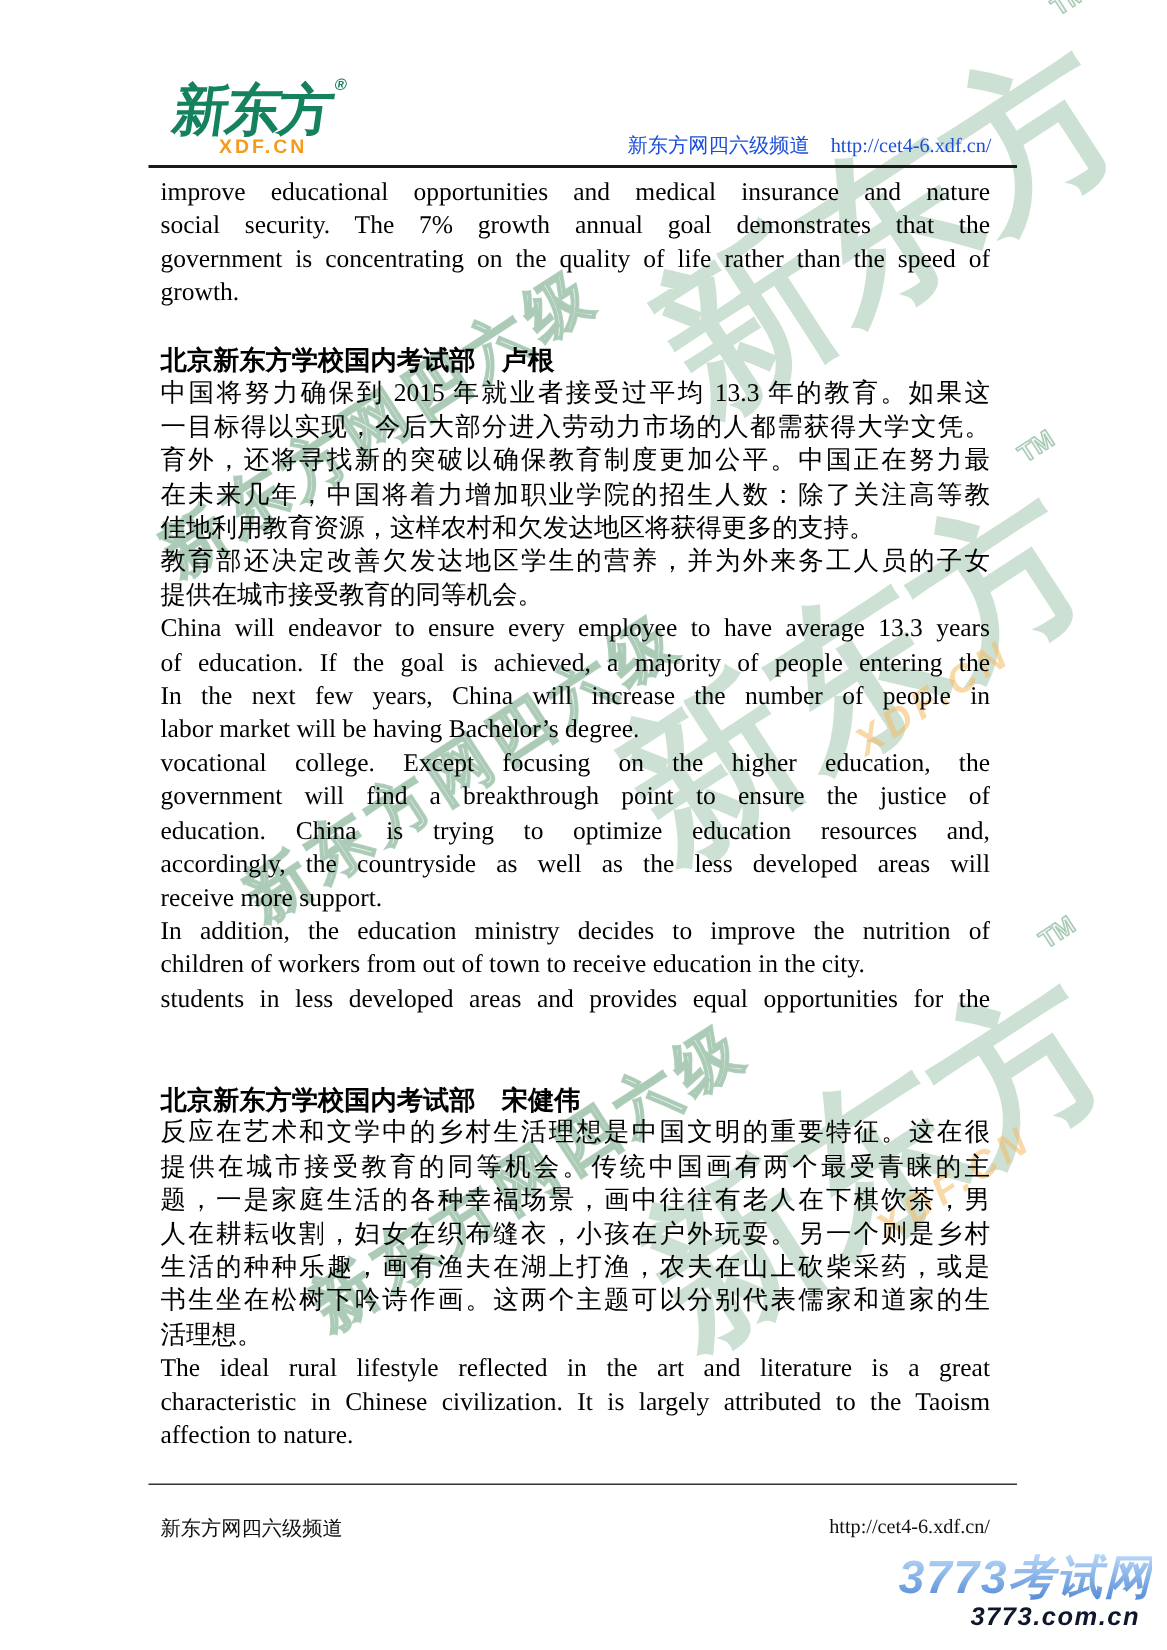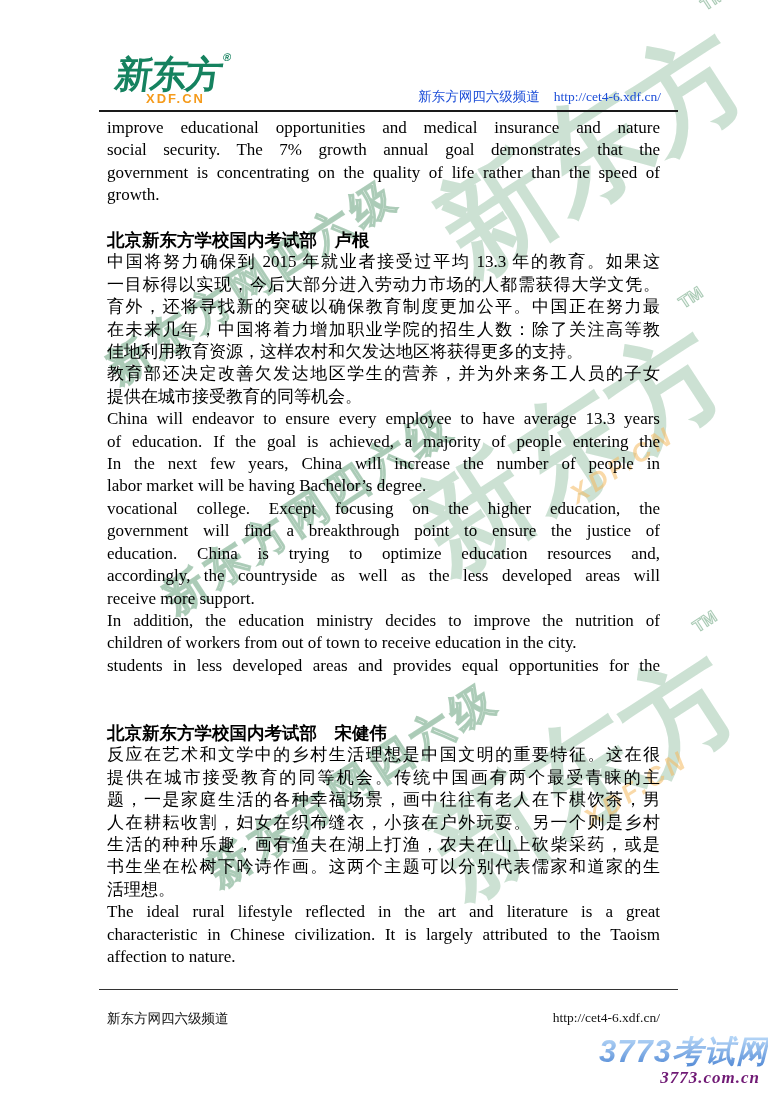--- a/index.html
+++ b/index.html
@@ -101,21 +101,21 @@
   @supports (-webkit-background-clip: text) {
     .logo-3773 .l1 {
       background: linear-gradient(180deg, #b9d9f8 0%, #79aaе8 45%, #4e86d4 100%);
       background: linear-gradient(180deg, #b9d9f8 0%, #4e86d4 100%);
       -webkit-background-clip: text;
       -webkit-text-fill-color: transparent;
     }
   }
   .logo-3773 .l2 {
     font-size: 17px; font-weight: 700; letter-spacing: 1px;
-    color: #701a75; padding-right: 8px; font-family: Liberation Serif, serif;
+    color: #0f172a; padding-right: 8px;
   }
 </style>
 </head>
 <body>
 
 <div class="page">
 
   <div class="watermark-layer">
     <div class="wm wm-outline wm1">新东方网四六级</div>
     <div class="wm wm-logo wm2"><span>新东方</span><span class="tm">TM</span></div>

